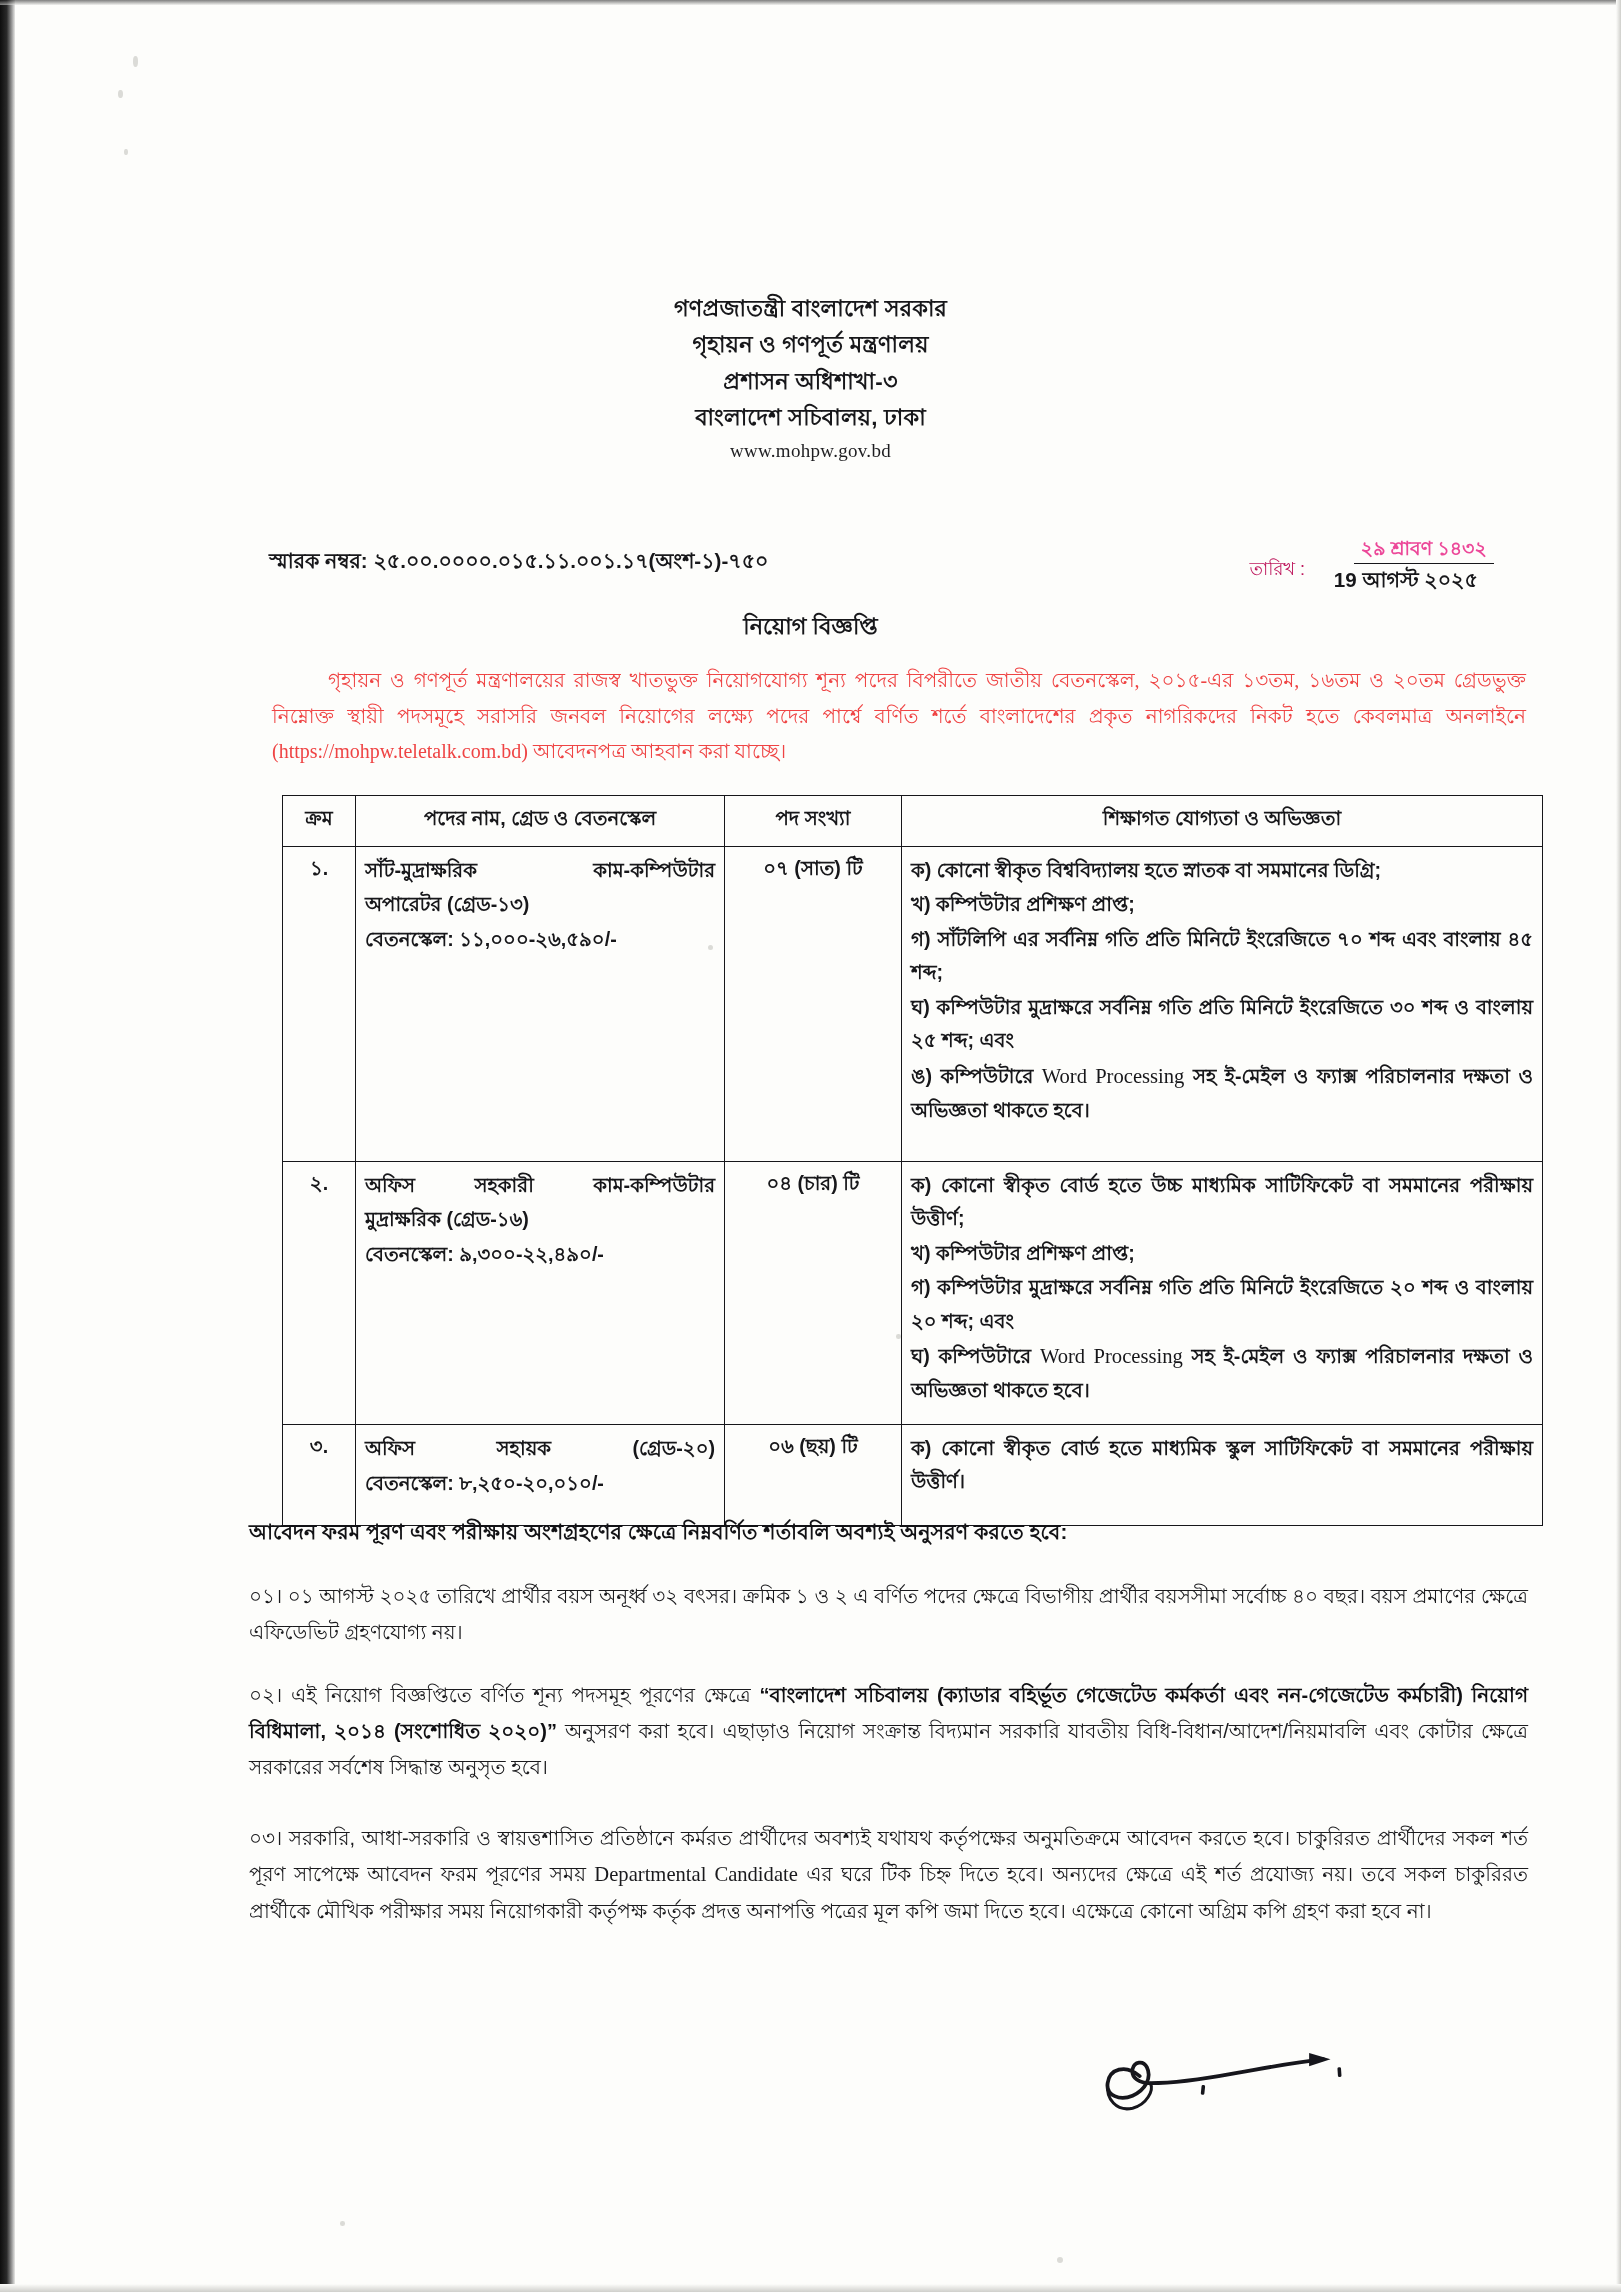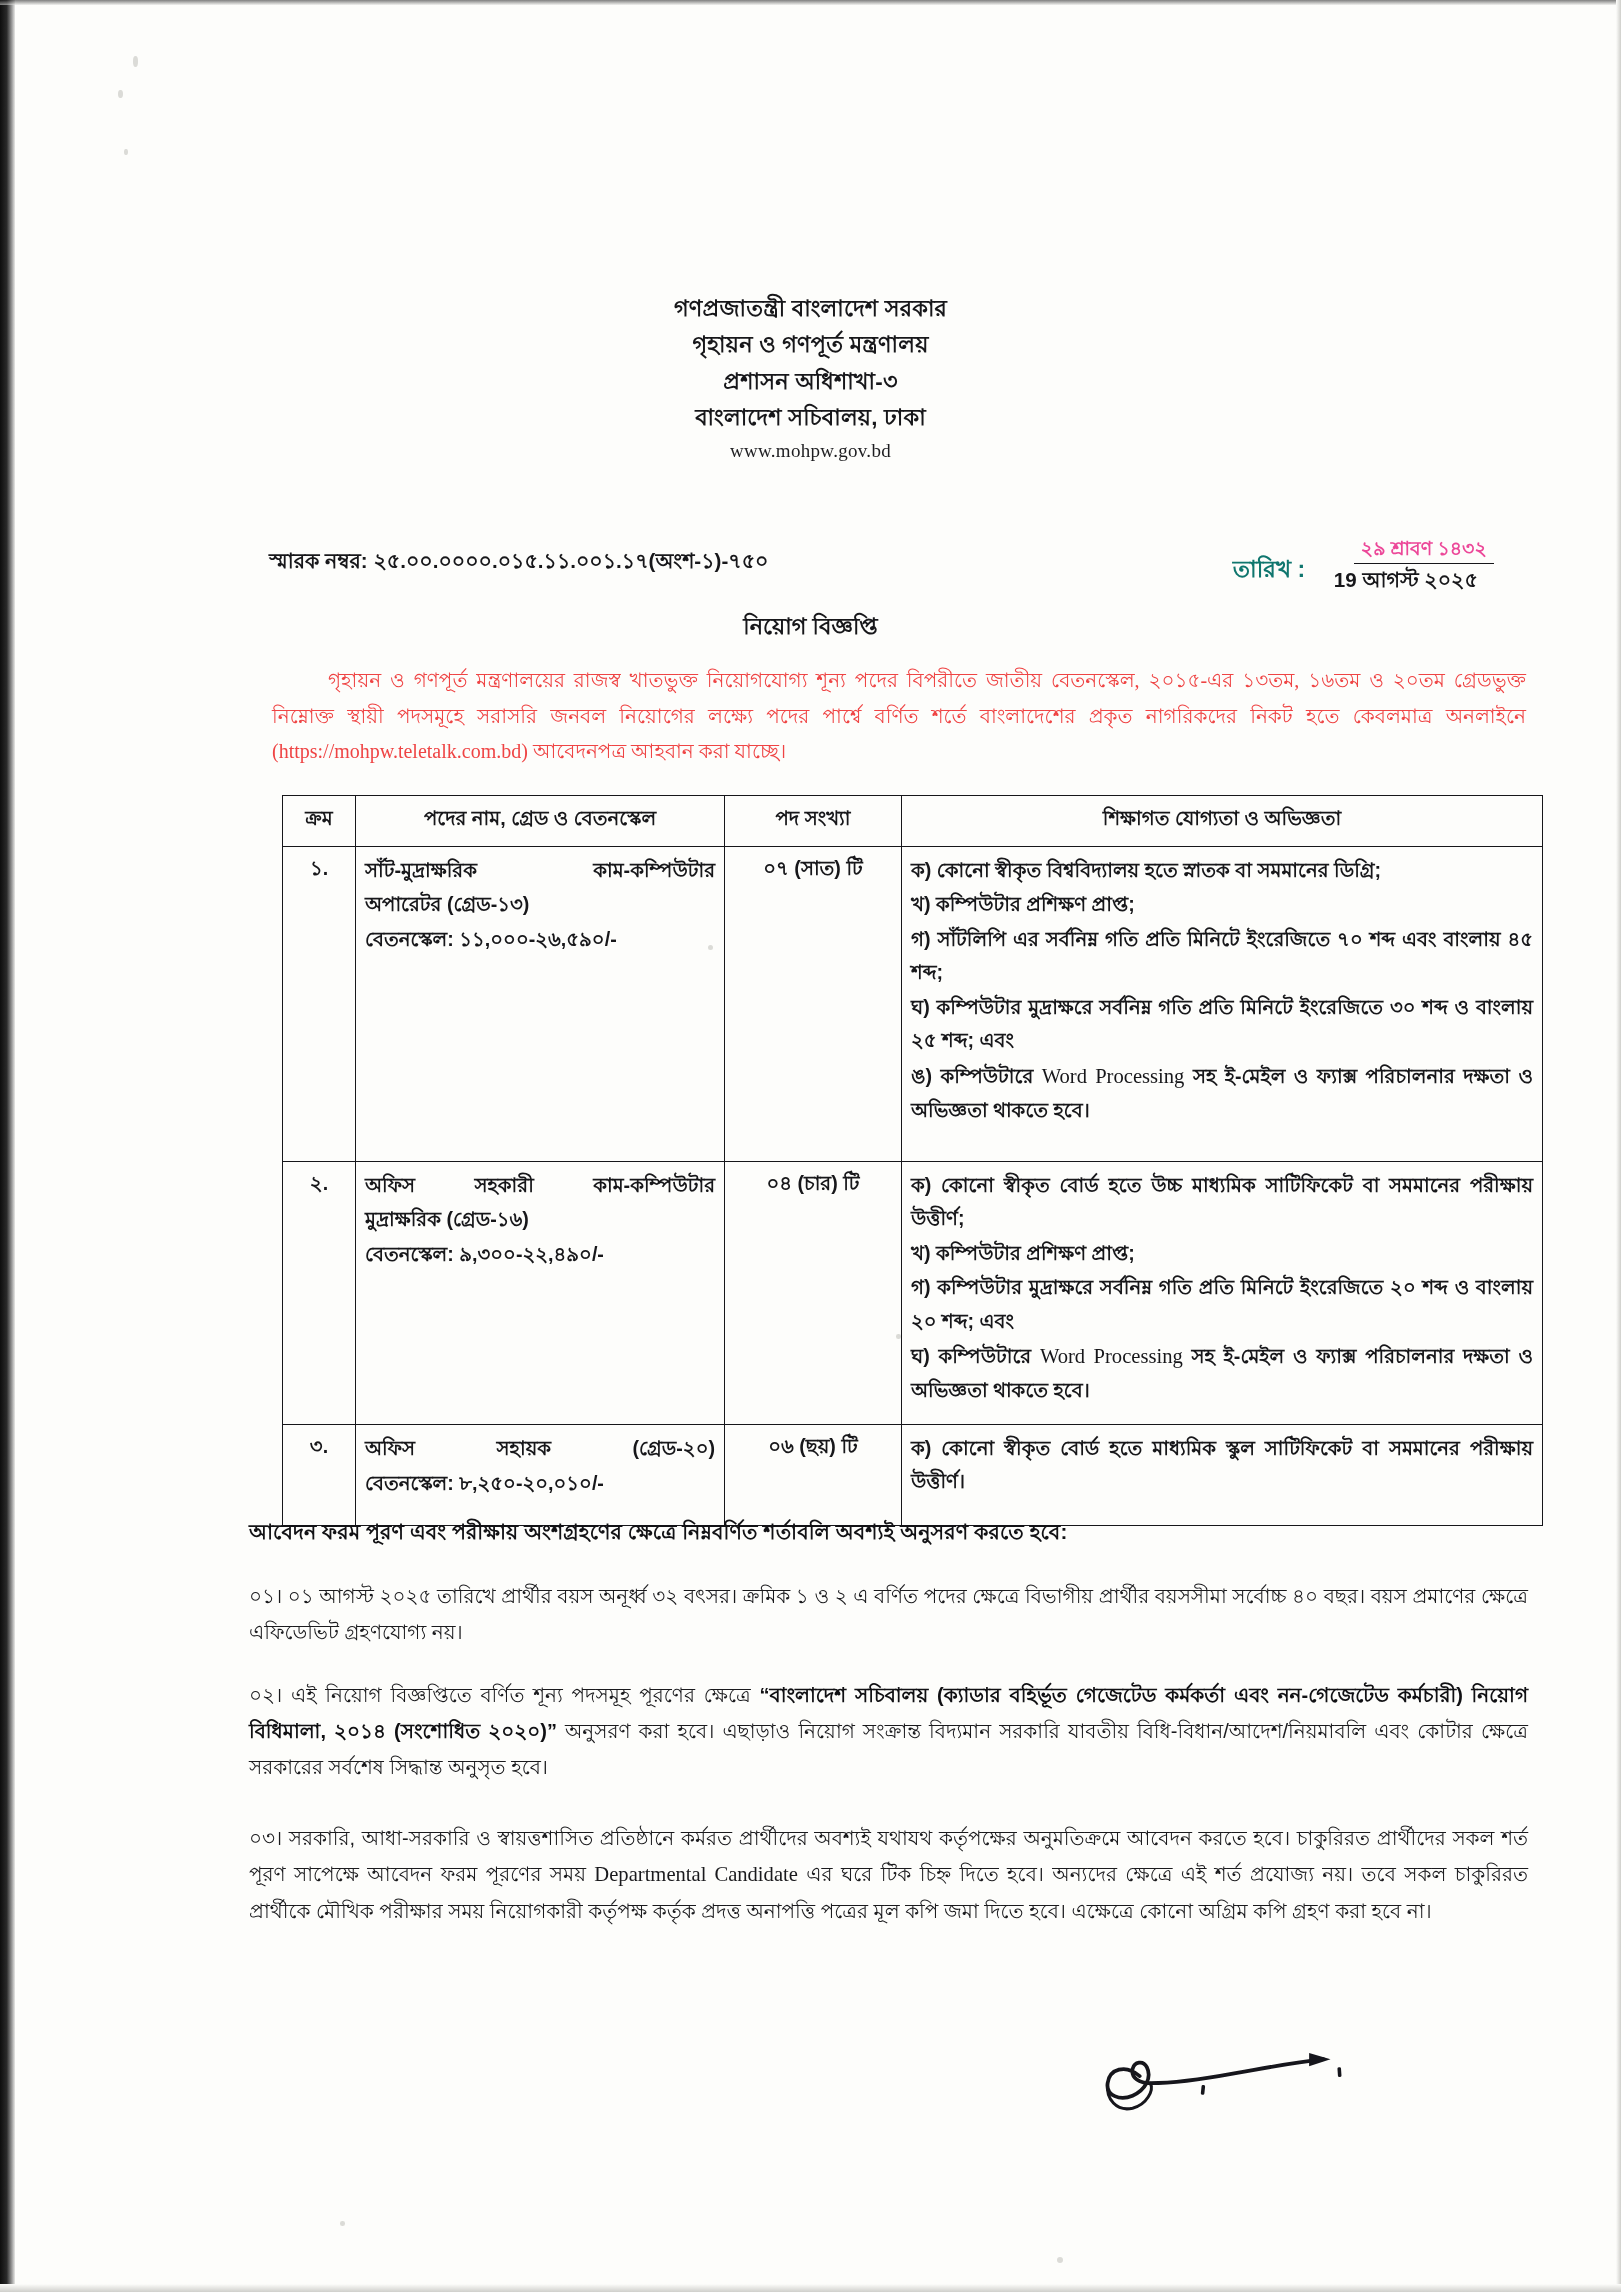--- a/index.html
+++ b/index.html
@@ -104,23 +104,23 @@
     padding-top: 9px;
   }
   .date-wrap {
     display: flex;
     align-items: center;
     gap: 12.5px;
     padding-right: 56px;
   }
   .date-label {
     font-family: "Liberation Sans", "DejaVu Sans", sans-serif;
-    font-size: 23px;
-    font-weight: 700;
-    color: #0f766e;
+    font-size: 18px;
+    font-weight: 400;
+    color: #be185d;
     padding-top: 10.7px;
   }
   .date-stack { text-align: center; }
   .date-bn {
     font-family: "Liberation Sans", "DejaVu Sans", sans-serif;
     font-size: 19px;
     font-weight: 600;
     color: #ec4899;
     padding: 0 7.2px 2.7px 7.2px;
     border-bottom: 1.8px solid #16161a;

